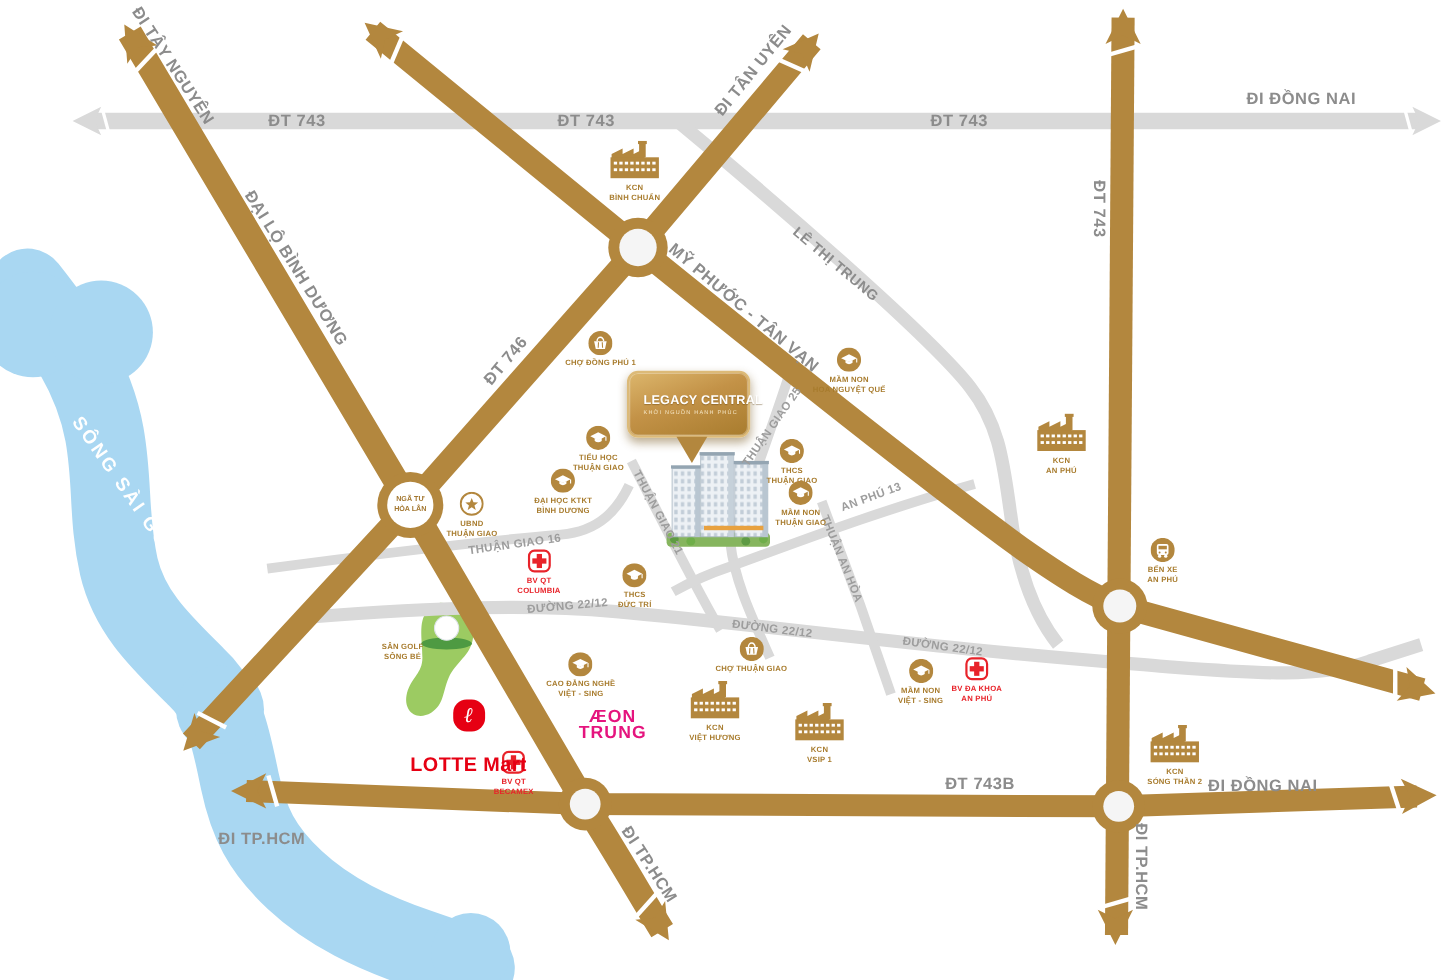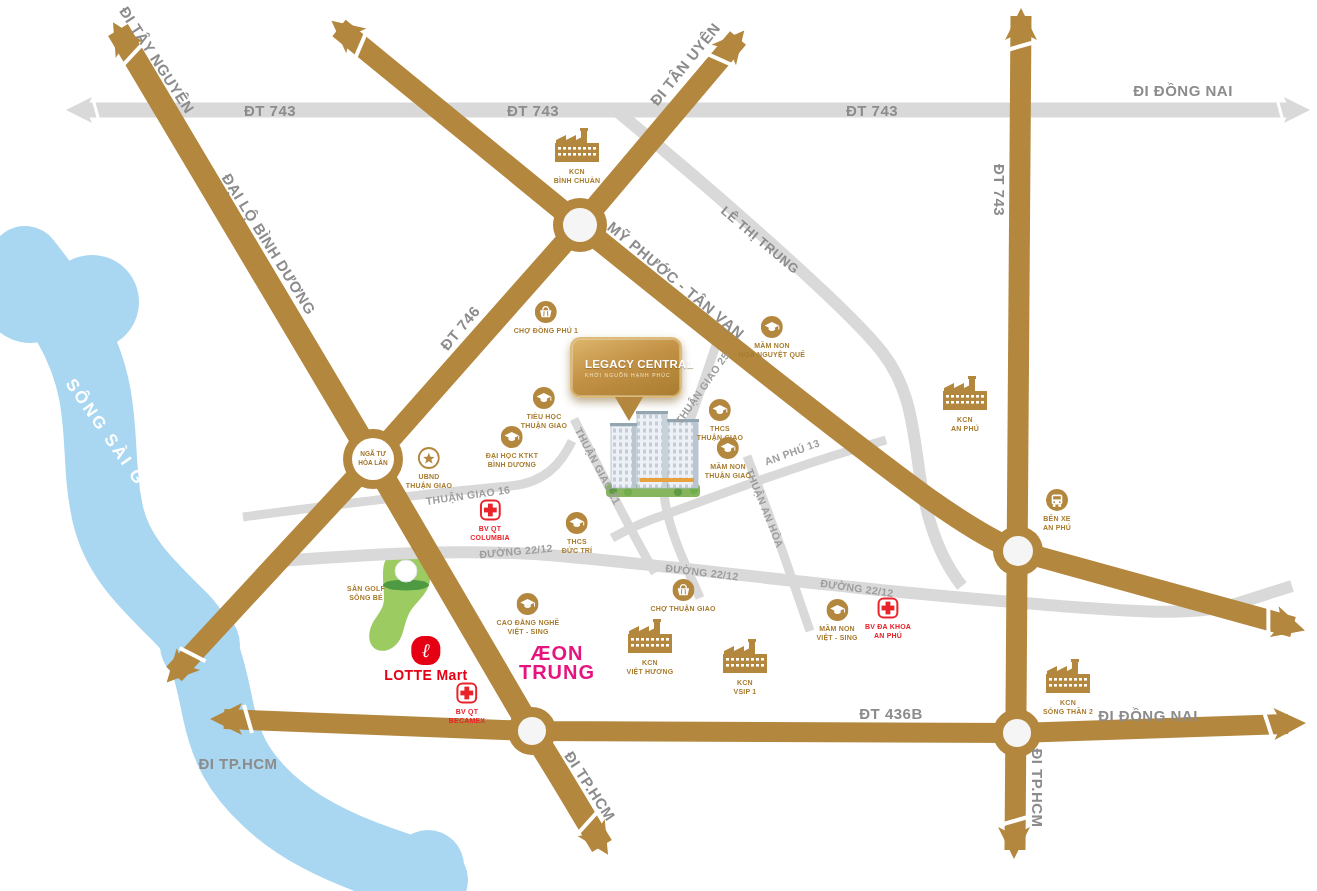--- a/index.html
+++ b/index.html
@@ -38,23 +38,23 @@
   .legacy-text{display:flex;flex-direction:column;}
   .legacy-title{font-weight:bold;font-size:11.5px;color:#ffffff;letter-spacing:.2px;white-space:nowrap;
     text-shadow:0 1px 1px rgba(90,60,10,.4);}
   .legacy-sub{font-size:5px;color:#f5e6c5;letter-spacing:1.1px;margin-top:2px;white-space:nowrap;}
 
   
   #lotte{position:absolute;left:426px;top:636px;transform:translateX(-50%);text-align:center;z-index:4;}
   .lotte-badge{width:29px;height:29px;background:#e60013;border-radius:42%;margin:0 auto;
     color:#fff;font-family:"DejaVu Serif",serif;font-style:italic;font-weight:bold;font-size:19px;
     display:flex;align-items:center;justify-content:center;}
-  .lotte-text{font-weight:bold;font-size:14px;color:#e60013;margin-top:2px;letter-spacing:.4px;white-space:nowrap;}
+  .lotte-text{font-weight:bold;font-size:18px;color:#e60013;margin-top:20px;letter-spacing:.4px;white-space:nowrap;}
   #aeon{position:absolute;left:557px;top:644px;transform:translateX(-50%);text-align:center;
-    color:#e5147e;font-weight:bold;font-size:20px;line-height:.95;letter-spacing:1px;z-index:4;white-space:nowrap;}
+    color:#e5147e;font-weight:bold;font-size:16px;line-height:.95;letter-spacing:1px;z-index:4;white-space:nowrap;}
 </style>
 </head>
 <body>
 
 <div id="map">
 
   <svg id="base" width="1317" height="891" viewBox="0 0 1317 891">
     <defs>
       <symbol id="i-school" viewBox="0 0 22 22">
         <circle cx="11" cy="11" r="11" fill="#b3873e"></circle>
@@ -252,21 +252,21 @@
       <div class="road-label rl-md" style="left: 760px; top: 240px; --r: 40deg;">LÊ THỊ TRUNG</div>
       <div class="road-label rl-lg" style="left: 999px; top: 190px; --r: 90deg;">ĐT 743</div>
       <div class="road-label rl-sm" style="left: 702px; top: 388px; --r: -55deg;">THUẬN GIAO 25</div>
       <div class="road-label rl-sm" style="left: 598px; top: 466px; --r: 62deg;">THUẬN GIAO 21</div>
       <div class="road-label rl-sm" style="left: 468px; top: 495px; --r: -8deg;">THUẬN GIAO 16</div>
       <div class="road-label rl-sm" style="left: 792px; top: 452px; --r: -20deg;">AN PHÚ 13</div>
       <div class="road-label rl-sm" style="left: 765px; top: 508px; --r: 68deg;">THUẬN AN HÒA</div>
       <div class="road-label rl-sm" style="left: 516px; top: 551px; --r: -5deg;">ĐƯỜNG 22/12</div>
       <div class="road-label rl-sm" style="left: 702px; top: 572px; --r: 7deg;">ĐƯỜNG 22/12</div>
       <div class="road-label rl-sm" style="left: 857px; top: 588px; --r: 8deg;">ĐƯỜNG 22/12</div>
-      <div class="road-label rl-lg" style="left: 891px; top: 713px; --r: 0deg;">ĐT 436B</div>
+      <div class="road-label rl-lg" style="left: 891px; top: 713px; --r: 0deg;">ĐT 743B</div>
       <div class="road-label rl-lg" style="left: 1148px; top: 715px; --r: 0deg;">ĐI ĐỒNG NAI</div>
       <div class="road-label rl-lg" style="left: 238px; top: 763px; --r: 0deg;">ĐI TP.HCM</div>
       <div class="road-label rl-lg" style="left: 590px; top: 786px; --r: 57deg;">ĐI TP.HCM</div>
       <div class="road-label rl-lg" style="left: 1037px; top: 788px; --r: 90deg;">ĐI TP.HCM</div>
       <div class="road-label rl-river" style="left: 114px; top: 445px; --r: 55deg;">SÔNG SÀI GÒN</div>
     </div>
 
   <div id="landmarks">
       <div class="landmark" style="left: 577px; top: 128px;">
       <svg class="lm-icon" width="50" height="36">

